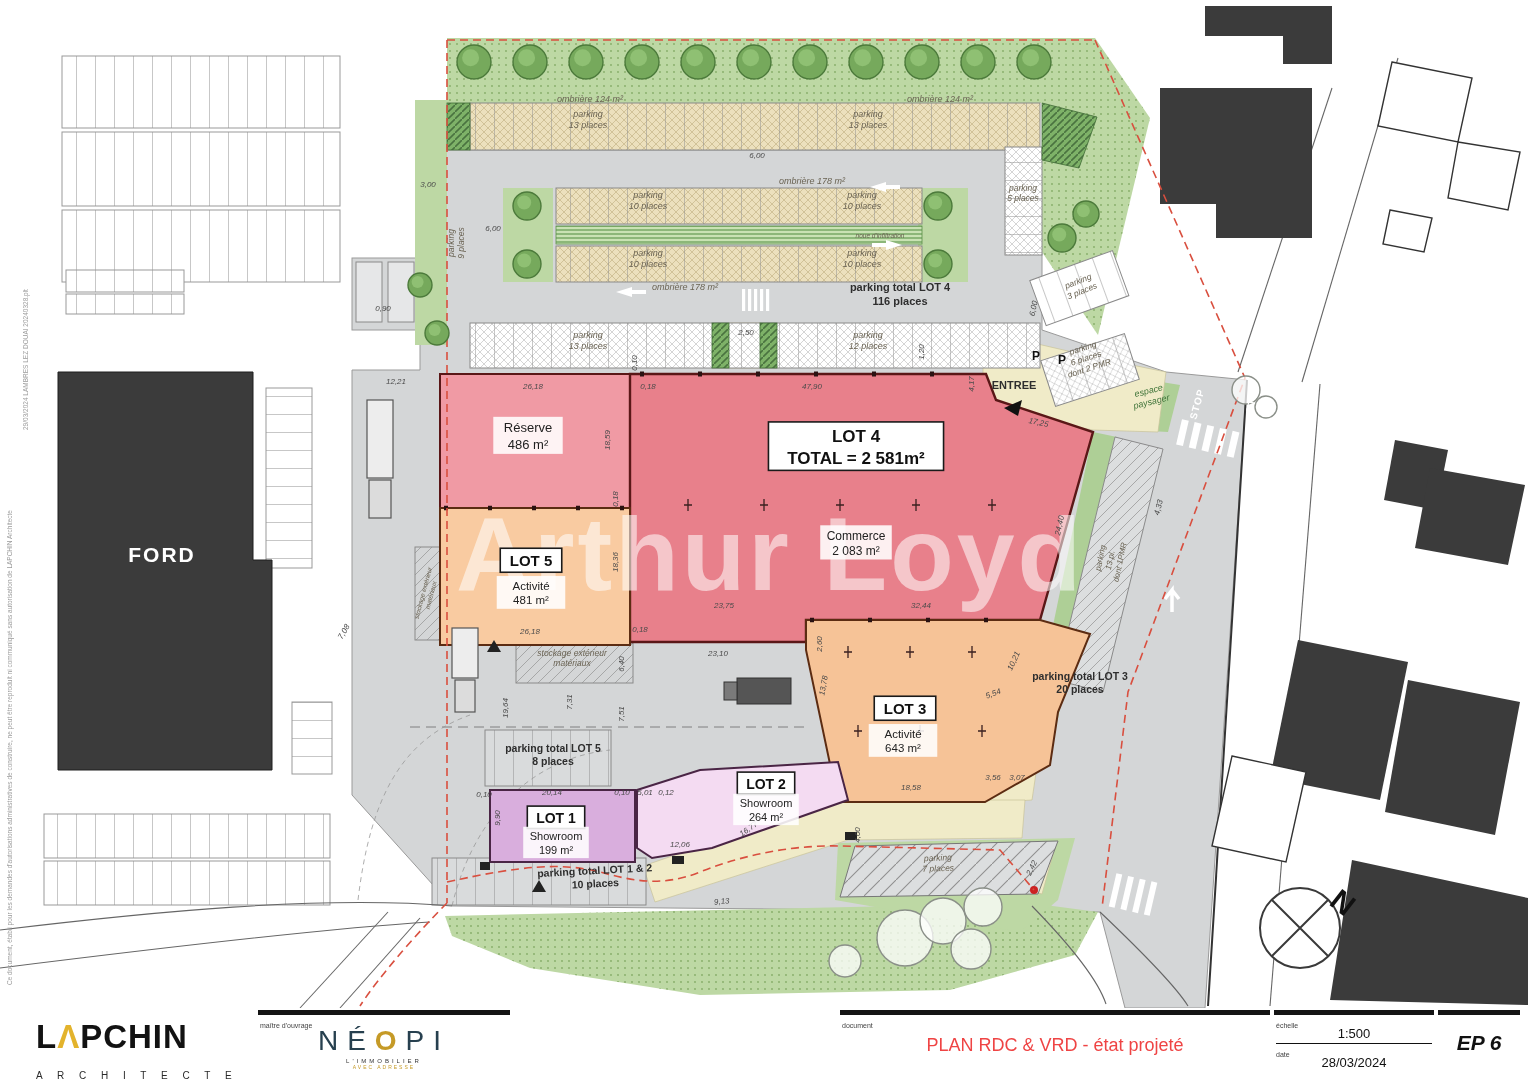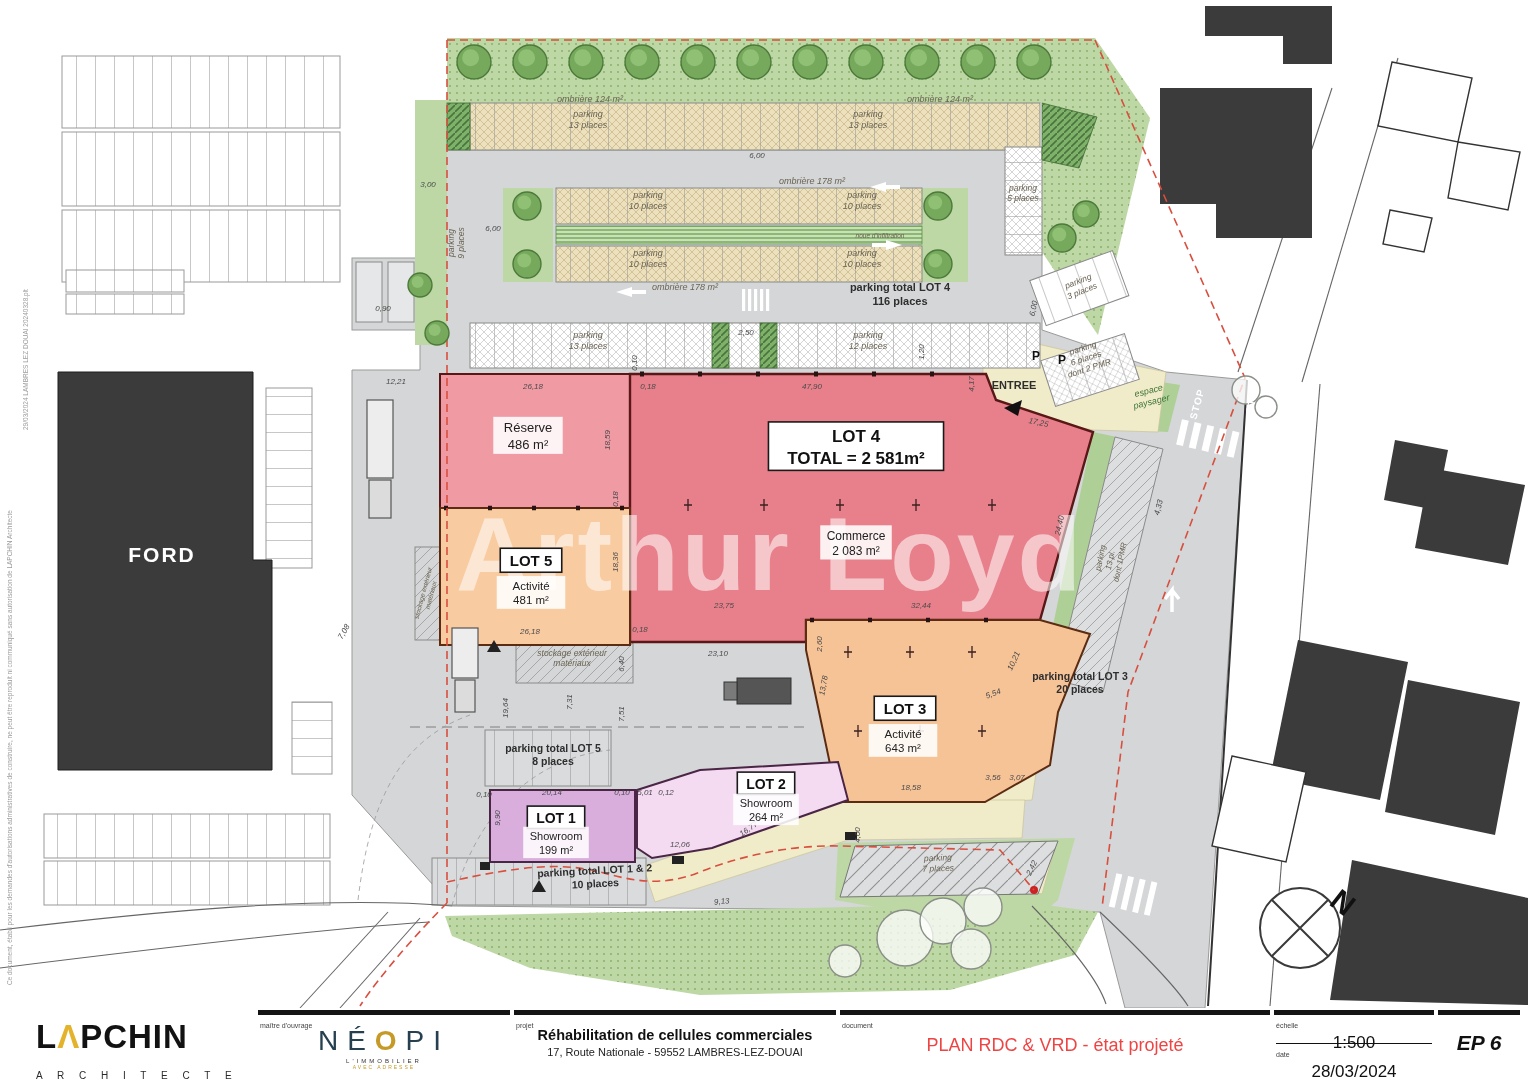--- a/index.html
+++ b/index.html
@@ -31,21 +31,21 @@
   .neopi-o{color:#c59a27;font-weight:bold;}
   .neopi-sub1{text-align:center;font-size:6px;letter-spacing:3px;color:#333;margin-top:1px;}
   .neopi-sub2{text-align:center;font-size:5px;letter-spacing:2px;color:#c59a27;}
   .tb-projet{left:514px;width:322px;}
   .proj-l1{margin-top:12px;text-align:center;font-size:14.5px;font-weight:bold;color:#111;}
   .proj-l2{text-align:center;font-size:11px;color:#222;margin-top:3px;}
   .tb-doc{left:840px;width:430px;}
   .doc-title{margin-top:20px;text-align:center;font-size:18px;color:#ef4444;}
   .tb-scale{left:1274px;width:160px;}
   .sc-row{position:relative;height:28px;}
-  .sc-val{text-align:center;font-size:17px;color:#111;padding-top:18px;}
+  .sc-val{text-align:center;font-size:13px;color:#111;padding-top:11px;}
   .sc-div{border-top:1.5px solid #111;margin:0 2px;}
   .tb-sheet{left:1438px;width:82px;font-style:italic;}
   .sheet-num{margin-top:16px;text-align:center;font-size:21px;font-weight:bold;color:#111;}
 </style>
 </head>
 <body>
 
 <div class="page">
 
 <svg width="1528" height="1080" viewBox="0 0 1528 1080">
@@ -595,25 +595,20 @@
   <div class="tb-logo">
     <div class="lap-main"><span>L</span><span class="lap-a">Λ</span><span>PCHIN</span></div>
     <div class="lap-sub">A R C H I T E C T E</div>
   </div>
   <div class="tb-sec tb-client">
     <div class="tb-label">maître d'ouvrage</div>
     <div class="neopi"><span>NÉ</span><span class="neopi-o">O</span><span>PI</span></div>
     <div class="neopi-sub1">L'IMMOBILIER</div>
     <div class="neopi-sub2">AVEC ADRESSE</div>
   </div>
-  <div class="tb-sec tb-projet">
-    <div class="tb-label">projet</div>
-    <div class="proj-l1">Réhabilitation de cellules commerciales</div>
-    <div class="proj-l2">17, Route Nationale - 59552 LAMBRES-LEZ-DOUAI</div>
-  </div>
   <div class="tb-sec tb-doc">
     <div class="tb-label">document</div>
     <div class="doc-title">PLAN RDC &amp; VRD - état projeté</div>
   </div>
   <div class="tb-sec tb-scale">
     <div class="sc-row">
           <div class="tb-label">échelle</div>
       <div class="sc-val">1:500</div>
         </div>
     <div class="sc-div"></div>

